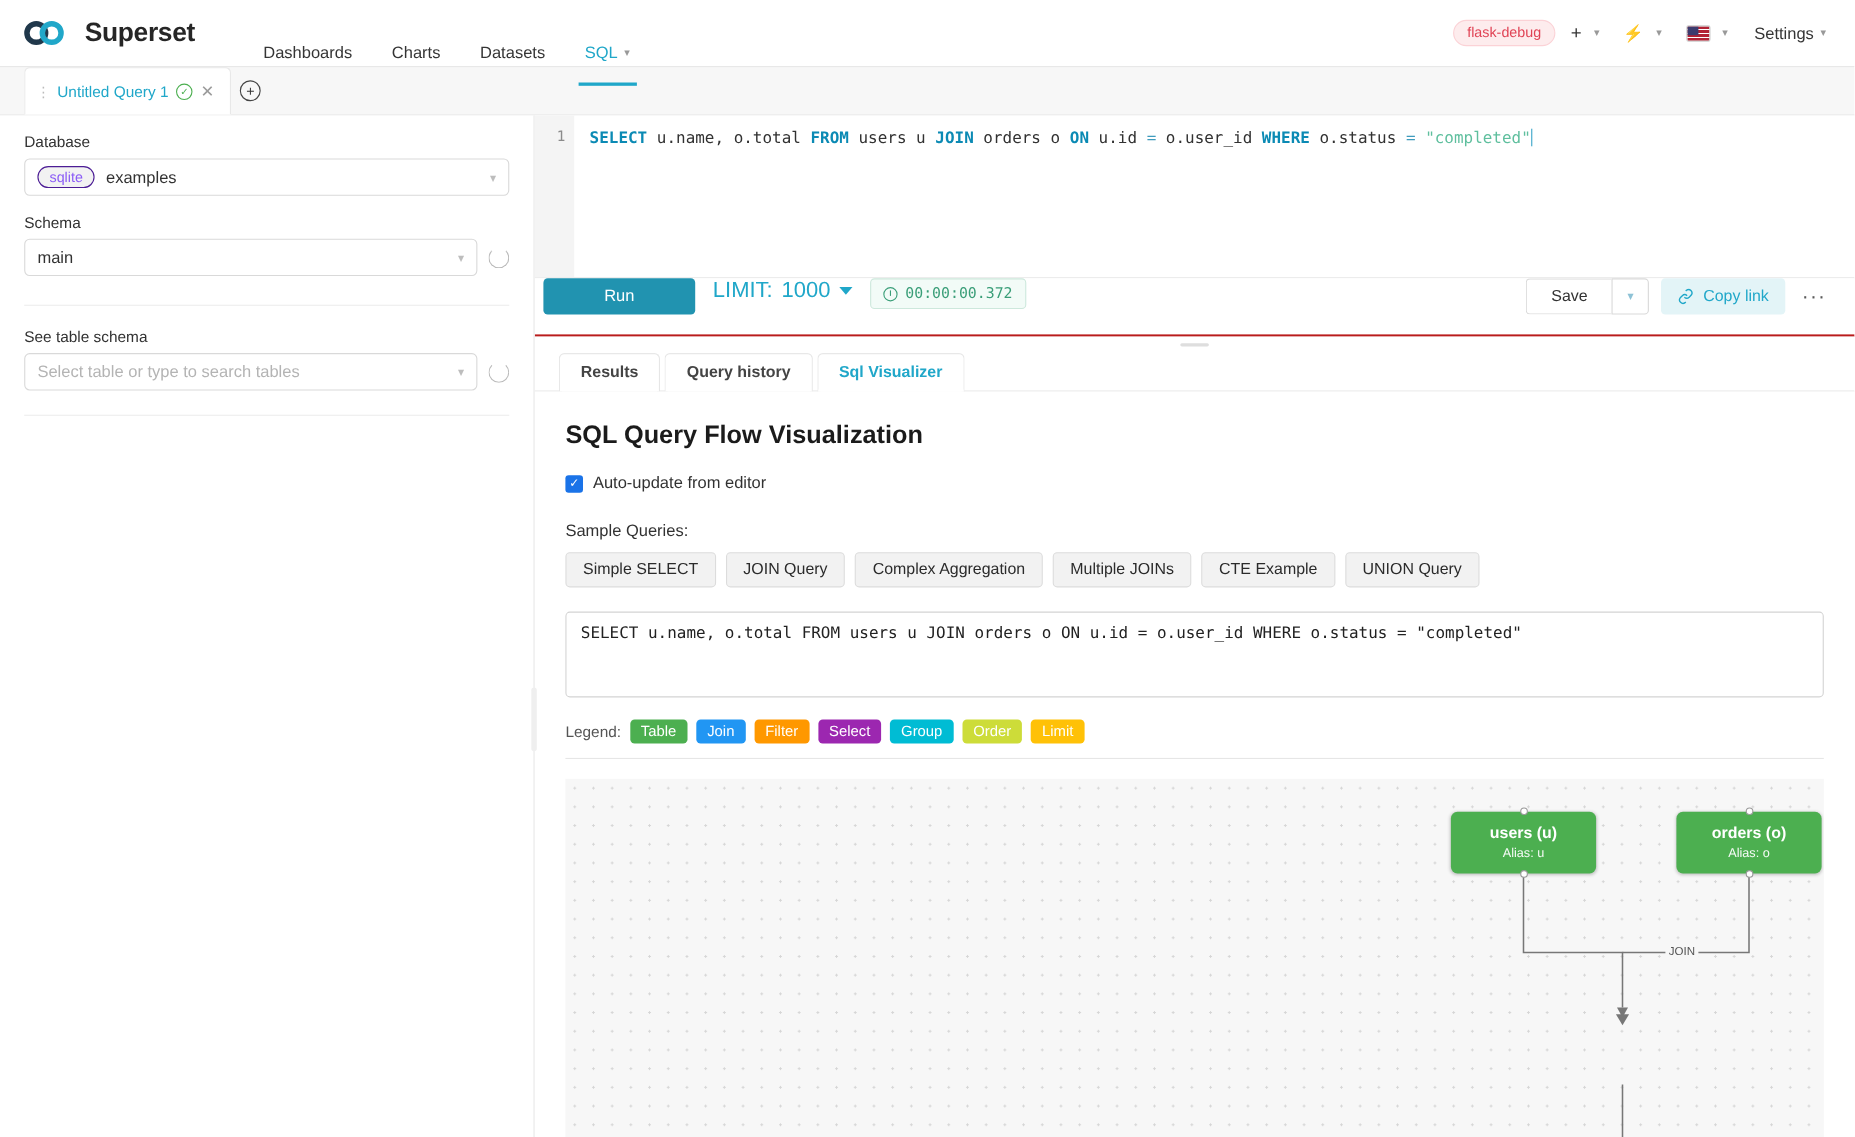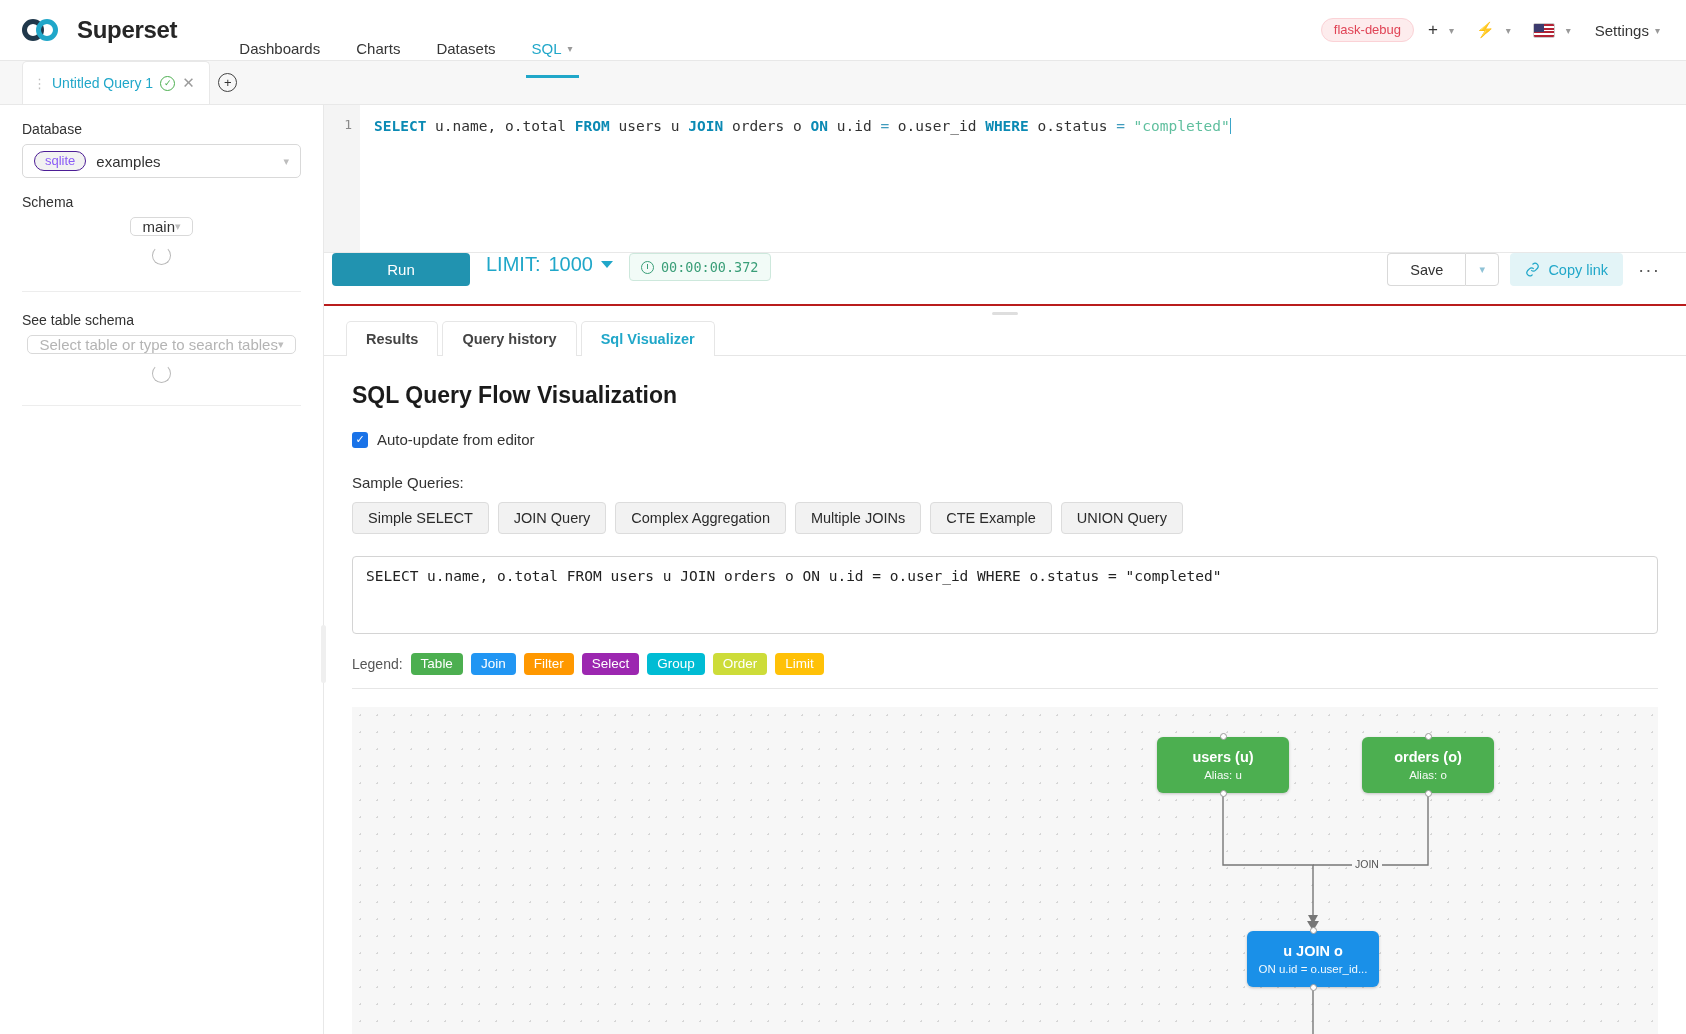--- a/index.html
+++ b/index.html
@@ -80,34 +80,34 @@
   }
   .plus-circle{
     width:19px;height:19px;border-radius:50%;border:1.4px solid #444;
     display:flex;align-items:center;justify-content:center;font-size:13px;line-height:1;color:#333;
   }
 
   
   .main{ display:flex; height:929px; }
 
   
-  .leftpanel{ width:324px; border-right:1px solid #e8e8e8; padding:16px 22px 0; position:relative; background:#fff;}
+  .leftpanel{ width:486px; border-right:1px solid #e8e8e8; padding:16px 22px 0; position:relative; background:#fff;}
   .field-label{ font-size:14px; color:#323232; margin-bottom:7px; }
   .select{
     height:34px; border:1px solid #d9d9d9; border-radius:5px;
     display:flex; align-items:center; padding:0 11px; font-size:15px;
     background:#fff; cursor:pointer; color:#323232;
   }
   .select .chev{ margin-left:auto; color:#bdbdbd; font-size:11px; }
   .dbtag{
     background:#f2f2f2; border:1px solid #4c1d95; border-radius:11px;
     font-size:13px; padding:1px 10px 2px; margin-right:10px; color:#8b5cf6;
   }
   .placeholder{ color:#b4b4b4; }
-  .row-with-refresh{ display:flex; align-items:center; gap:10px;flex-direction:column; }
+  .row-with-refresh{ display:flex; align-items:center; gap:10px; }
   .refresh{
     width:19px;height:19px;border-radius:50%;
     border:1.6px solid #b9b9b9; border-top-color:transparent;
     cursor:pointer; flex:none;
   }
   .spacer12{ height:16px; }
   .divider{ height:1px; background:#ededed; margin:26px 0 20px; }
   .drag-handle{
     position:absolute; right:-3px; top:520px; width:5px; height:58px;
     background:#efefef; border-radius:3px;
@@ -433,22 +433,16 @@
           <span class="port bot"></span>
         </div>
 
         <div class="node node-table" style="left:805px; top:30px;">
           <span class="port top"></span>
           <span class="t">users (u)</span>
           <span class="s">Alias: u</span>
           <span class="port bot"></span>
         </div>
 
-        <div class="node node-join" style="left:895px; top:224px;">
-          <span class="port top"></span>
-          <span class="t">u JOIN o</span>
-          <span class="s">ON u.id = o.user_id...</span>
-          <span class="port bot"></span>
-        </div>
       </div>
     </div>
   </div>
 </div>
 
 </body></html>

